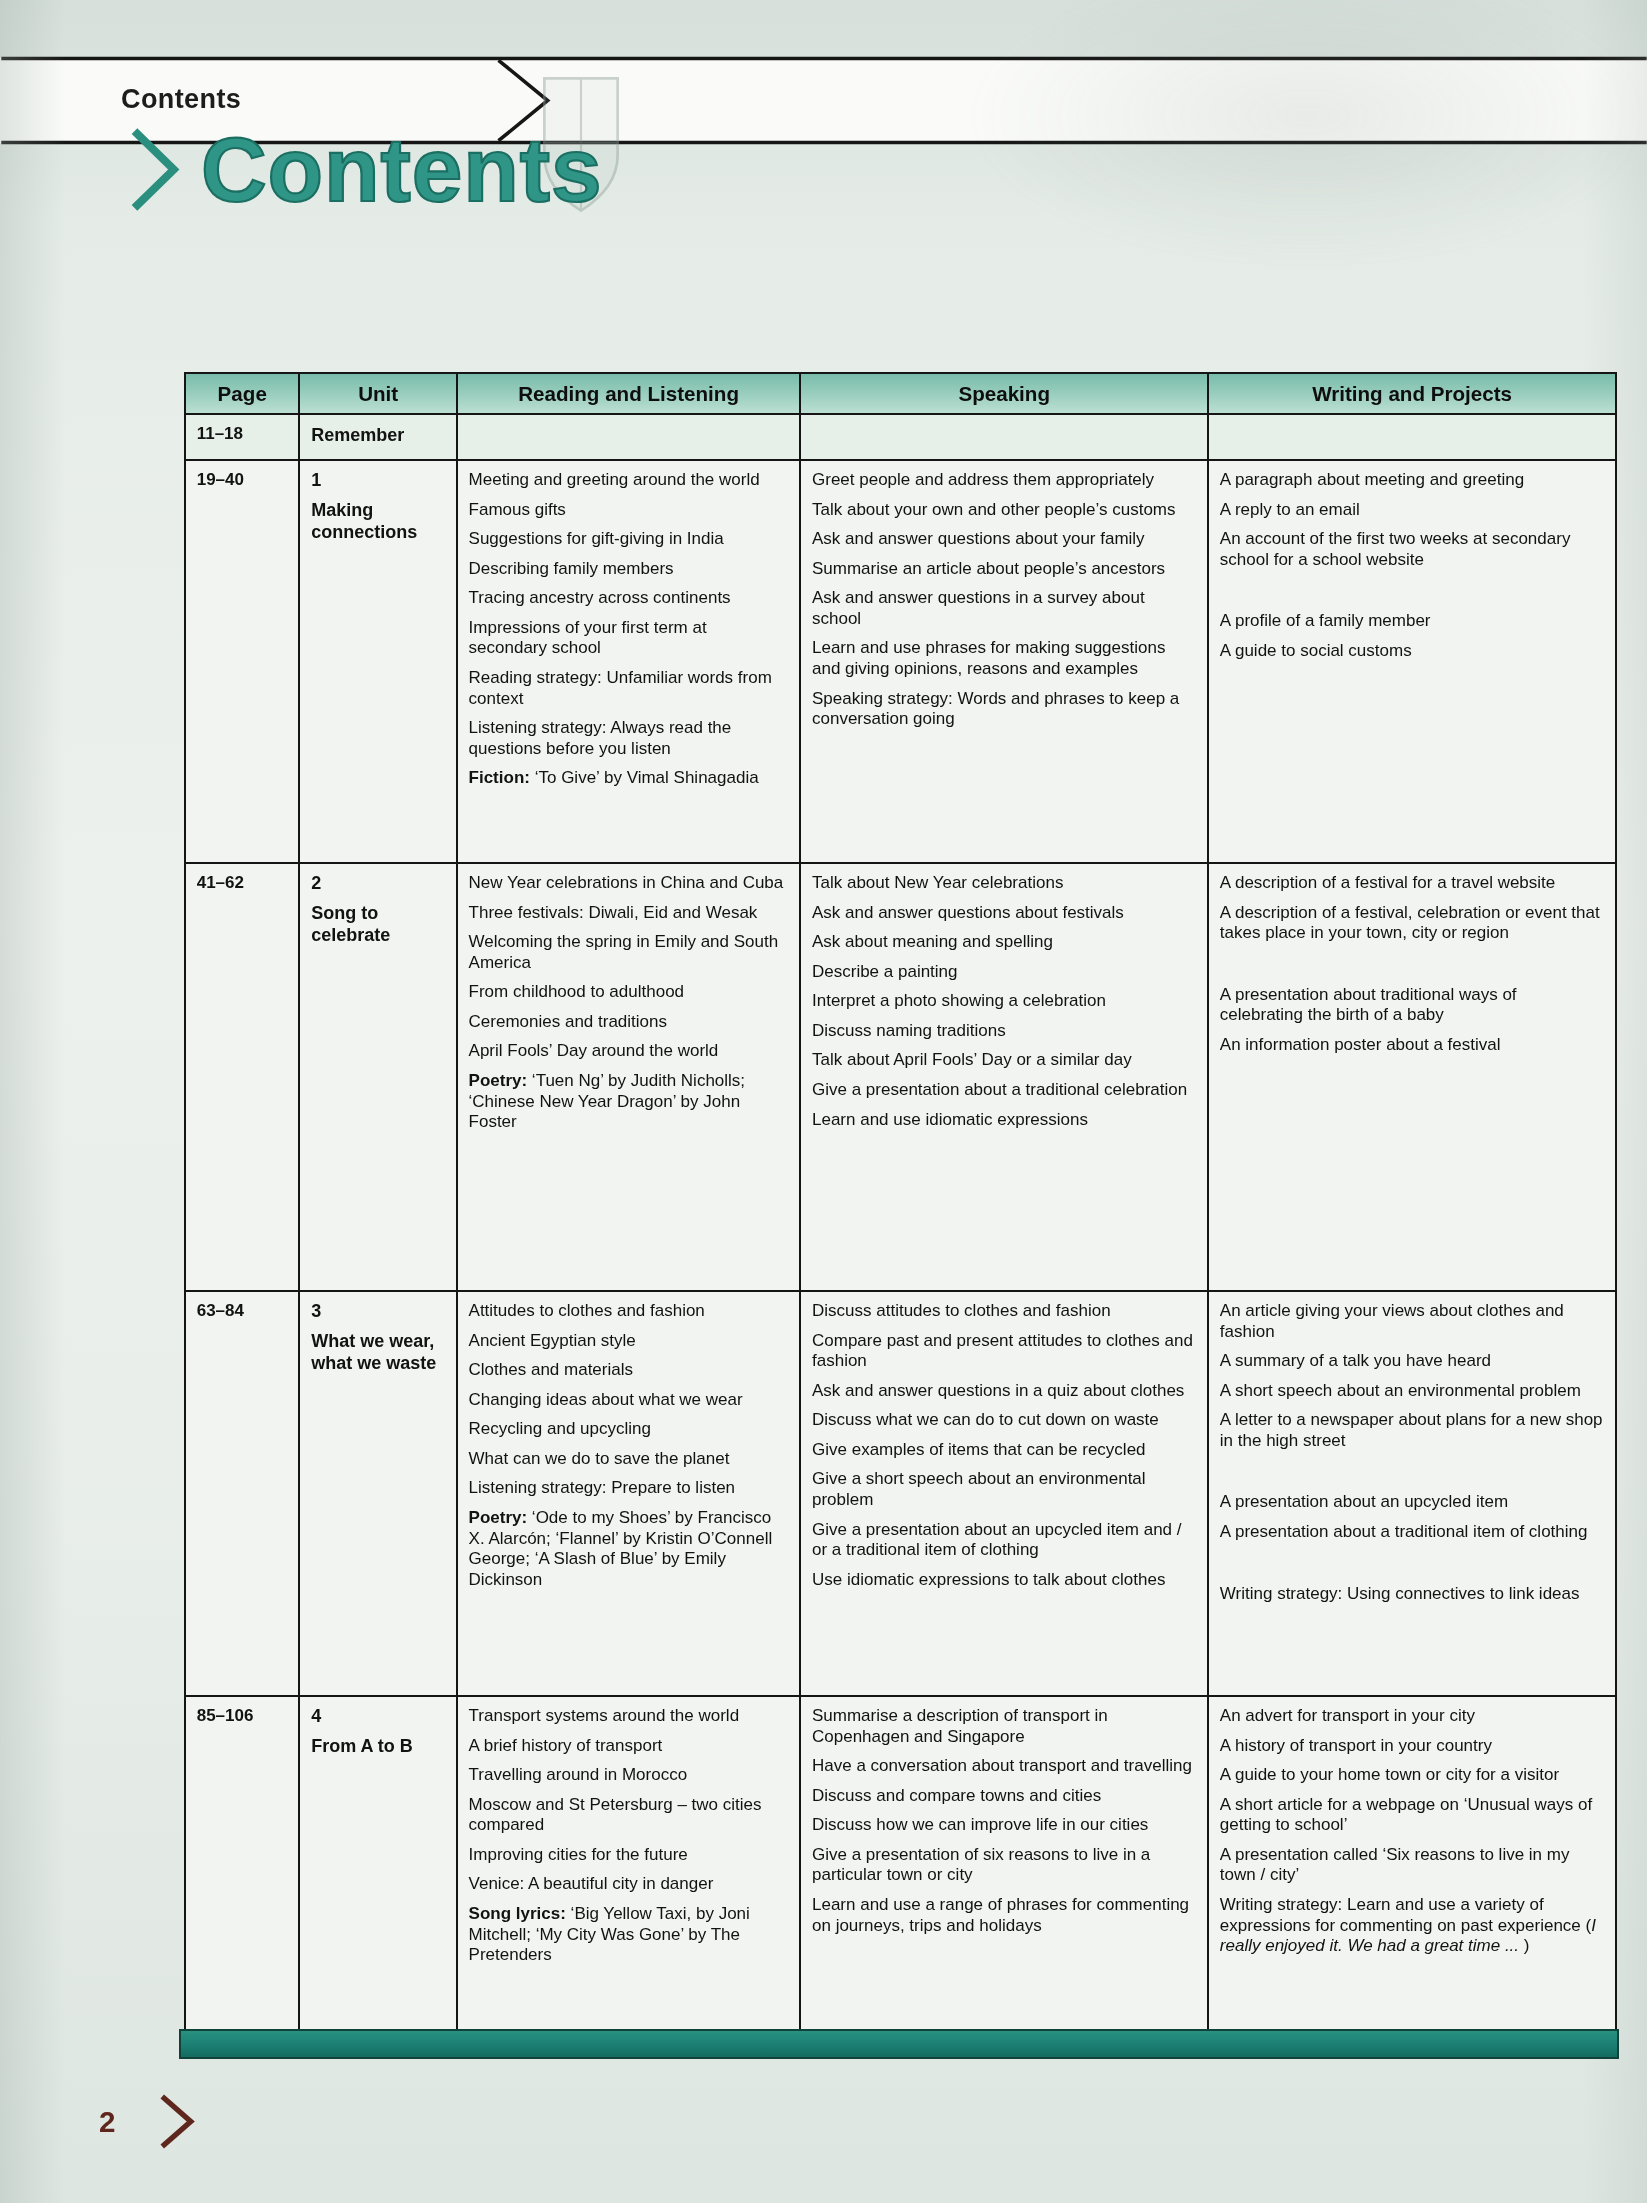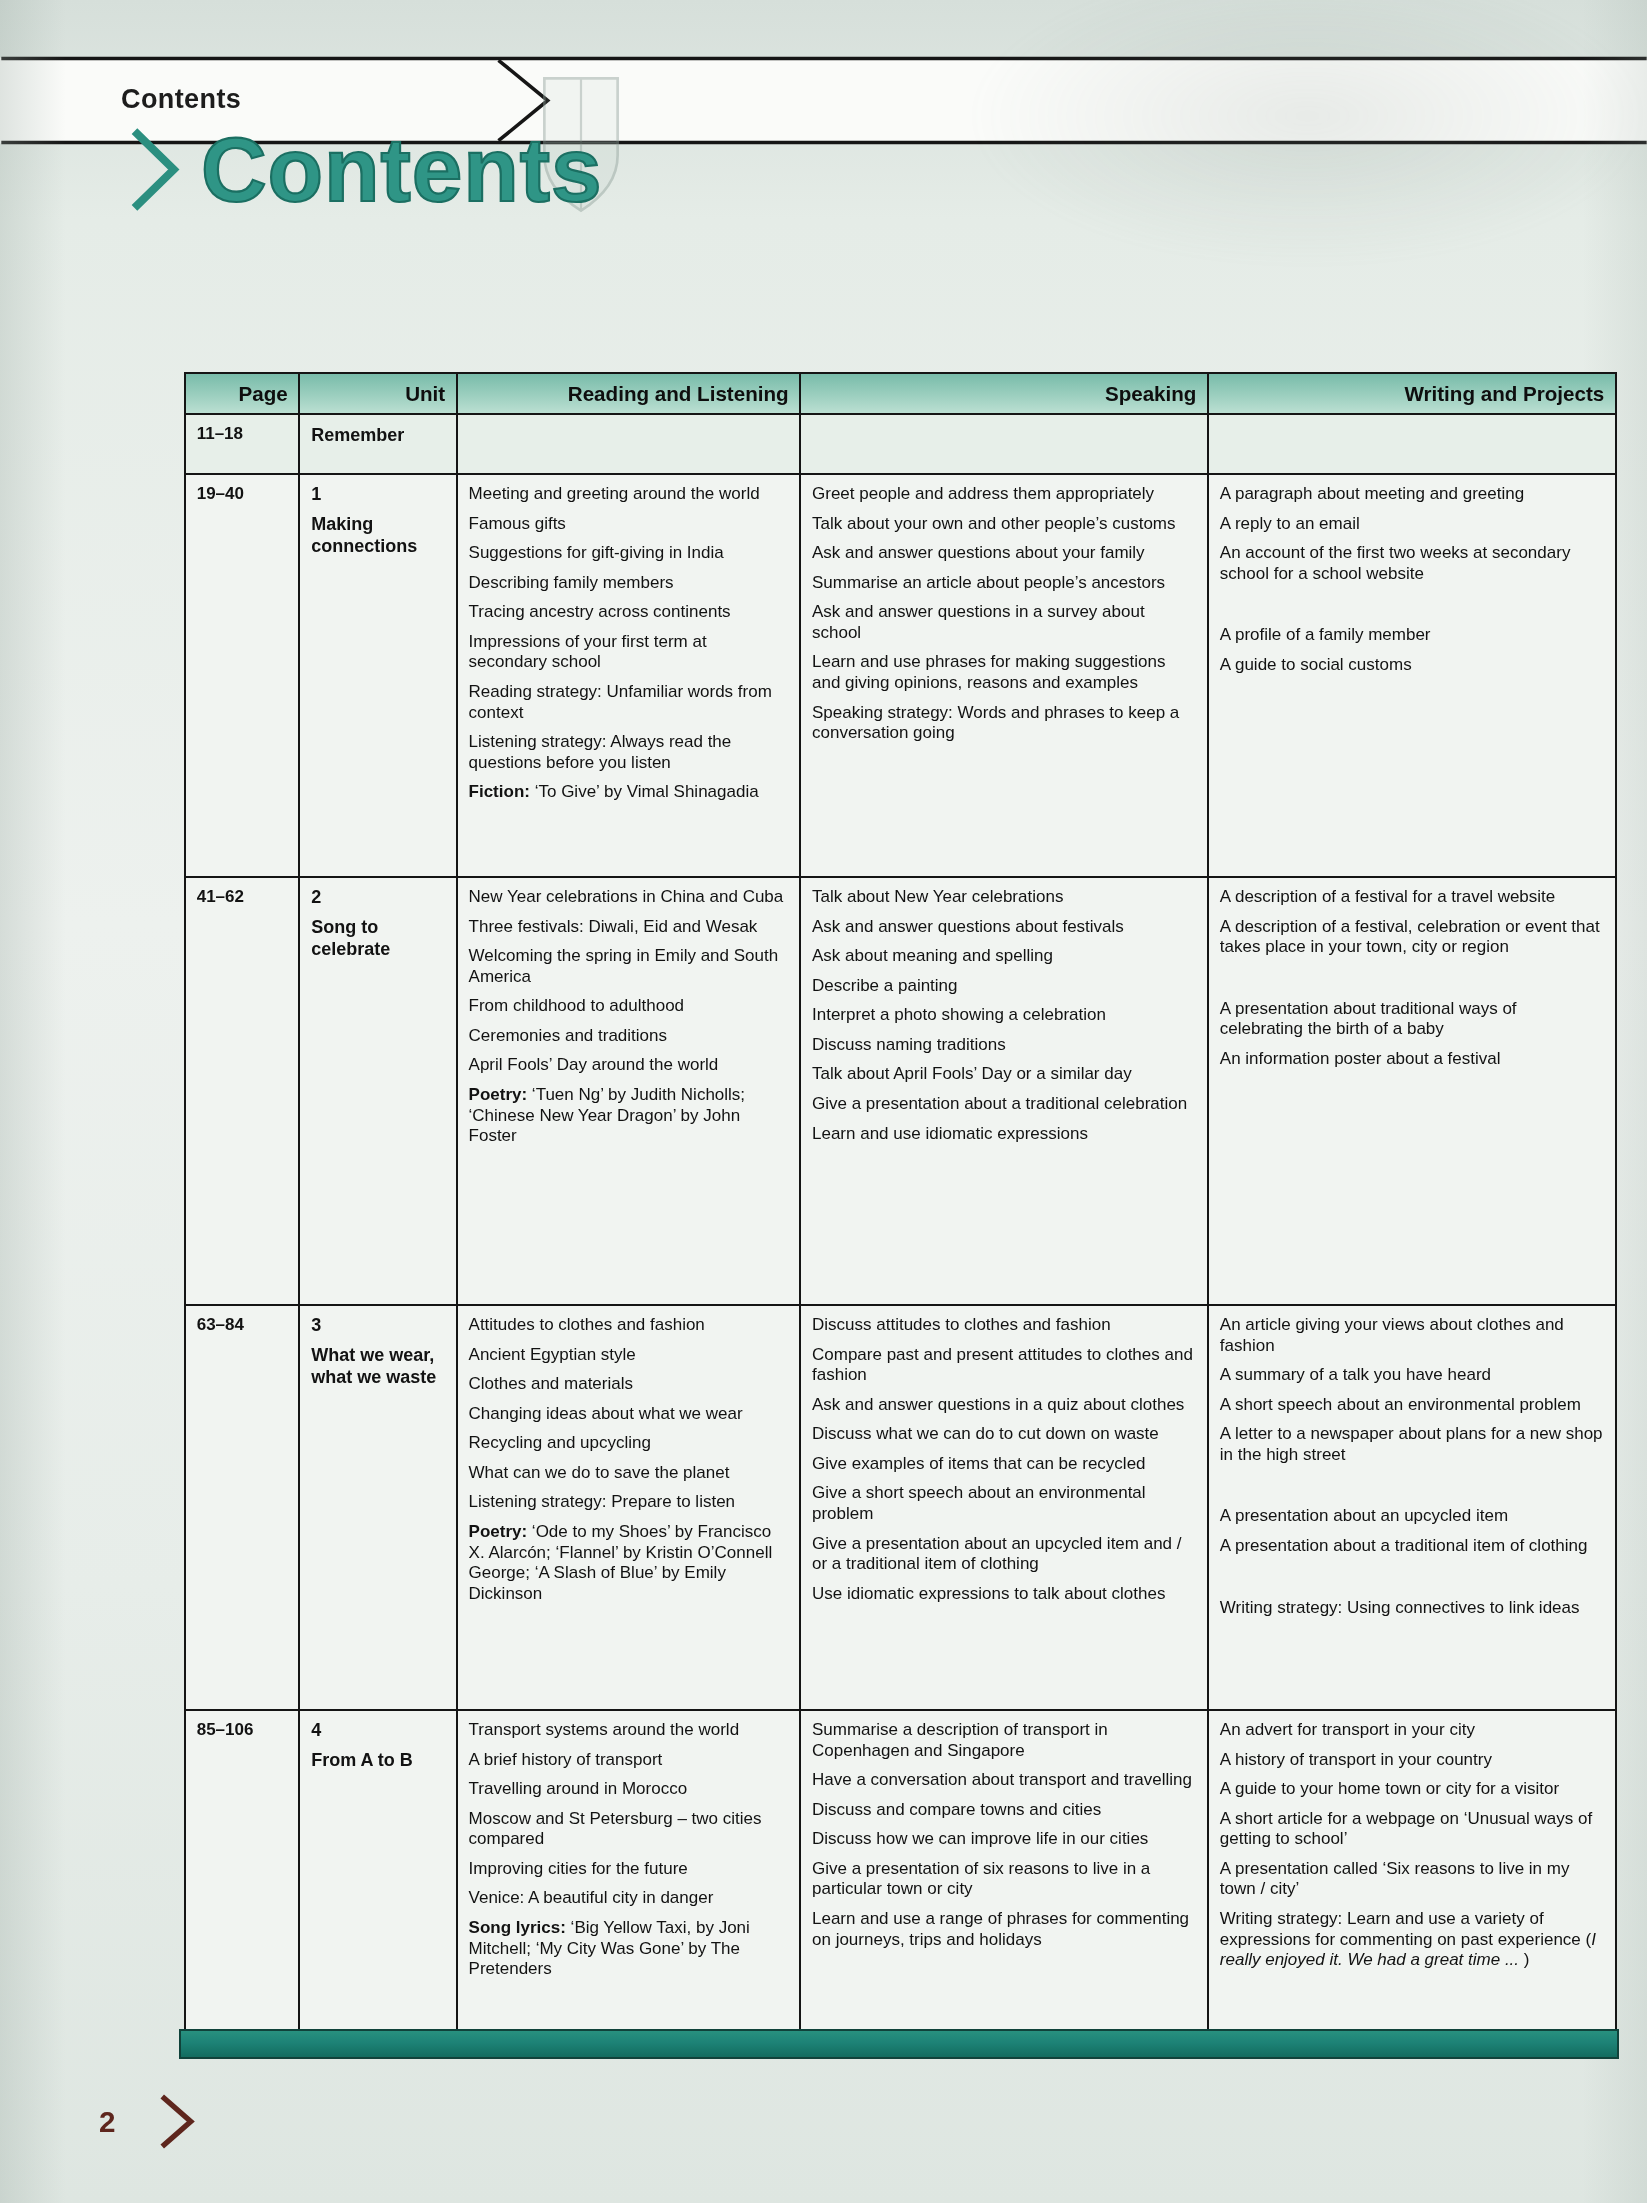--- a/index.html
+++ b/index.html
@@ -31,21 +31,21 @@
     font-size:91px;font-weight:bold;color:var(--teal,#2f9586);
     -webkit-text-stroke:2.2px #1b6f62;letter-spacing:0.9px;line-height:1;
   }
 
   table.contents{
     position:absolute;left:184px;top:372px;width:1433px;
     border-collapse:collapse;table-layout:fixed;
   }
   table.contents th{
     background:linear-gradient(180deg,#79bcaa 0%,#9ccfbf 55%,#bbdfd2 100%);
-    color:#0e0e0e;font-size:20.6px;font-weight:bold;text-align:right;
+    color:#0e0e0e;font-size:20.6px;font-weight:bold;text-align:center;
     padding:7.2px 10.7px;border:2.7px solid #151515;height:41px;box-sizing:border-box;
   }
   table.contents td{
     border:2.7px solid #151515;vertical-align:top;background:#f1f4f1;
     padding:9px 10.7px;font-size:17px;color:#121212;box-sizing:border-box;
   }
   tr.remember-row td{background:#e7efe9;}
   td.c-page{font-weight:bold;font-size:18px;}
   .unit-num{font-weight:bold;font-size:18px;margin-bottom:7.2px;line-height:1.2;}
   .unit-name{font-weight:bold;font-size:18px;line-height:1.25;}
@@ -104,21 +104,21 @@
     <thead>
       <tr id="header-row">
           <th>Page</th>
           <th>Unit</th>
           <th>Reading and Listening</th>
           <th>Speaking</th>
           <th>Writing and Projects</th>
         </tr>
     </thead>
     <tbody id="table-body">
-        <tr class="remember-row" style="height: 60px;">
+        <tr class="remember-row" style="height: 46px;">
           <td class="c-page">11–18</td>
           <td>
             <div class="unit-name">Remember</div>
           </td>
           <td></td>
           <td></td>
           <td></td>
         </tr>
         <tr style="height: 403px;">
           <td class="c-page">19–40</td>

